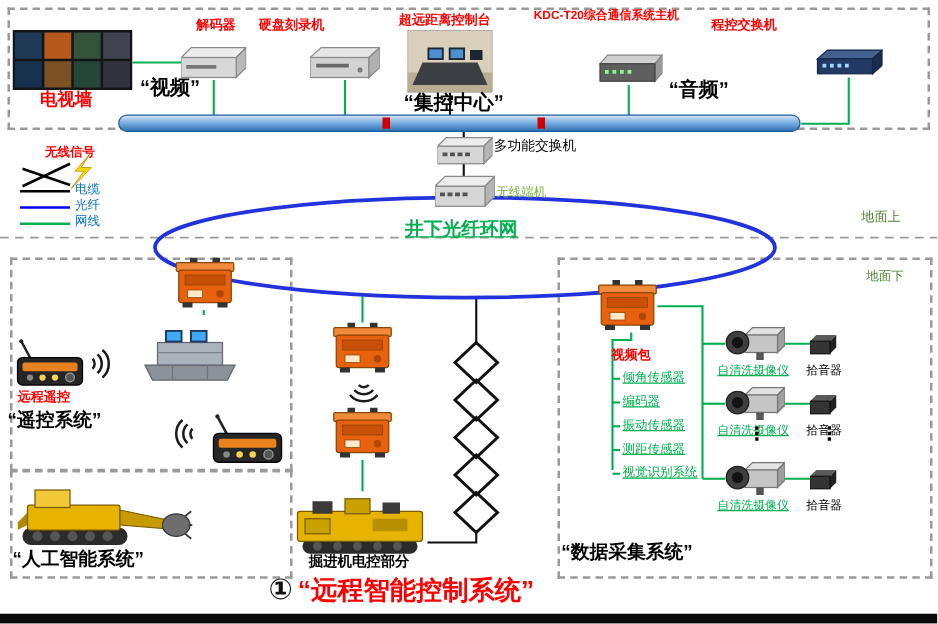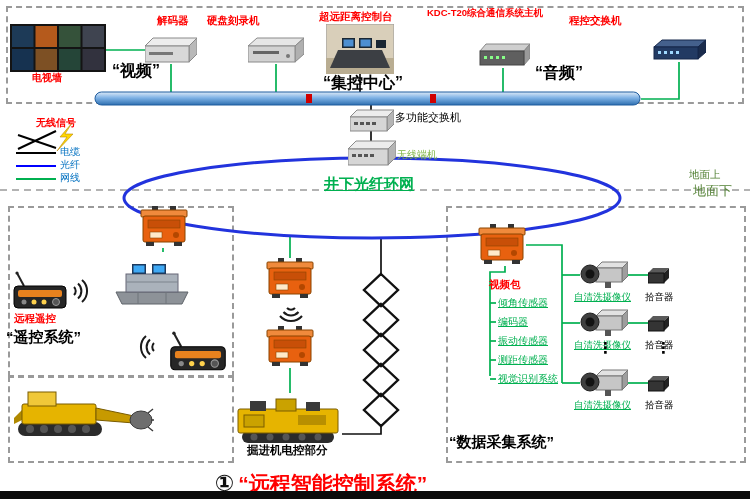--- a/index.html
+++ b/index.html
@@ -9,21 +9,21 @@
   #bg{position:absolute;left:0;top:0;z-index:2;}
   .dev{position:absolute;z-index:3;}
   .lbl{position:absolute;z-index:4;white-space:nowrap;line-height:1.12;}
   .b{font-weight:bold;}
   .red{color:#ff0000;}
   .grn{color:#00b050;text-decoration:underline;}
   .blu{color:#0070c0;font-family:Liberation Mono, monospace;}
   .blk{color:#000000;}
   .gnd{color:#538135;}
   .ltg{color:#7cb342;}
-  #footerline{position:absolute;left:0;top:458px;width:642px;text-align:center;z-index:4;margin-top:12px;}
+  #footerline{position:absolute;left:0;top:458px;width:642px;text-align:center;z-index:4;}
   #footerline .num{font-size:23px;font-weight:bold;color:#111;}
   #footerline .ttl{font-size:21px;font-weight:bold;color:#ff0000;margin-left:4px;}
   #bottombar{position:absolute;left:0;top:491px;width:750px;height:8px;background:#0a0a0a;z-index:5;}
 </style>
 </head>
 <body>
 
 <div id="stage">
 
   <div class="dash" style="left:6px;top:6px;width:734px;height:94px"></div>
@@ -347,44 +347,45 @@
     <circle cx="10" cy="14" r="9" fill="#3f3f3f" stroke="#1f1f1f"></circle>
       <circle cx="10" cy="14" r="4.5" fill="#121212"></circle>
     <rect x="25" y="22" width="6" height="6" fill="#555"></rect>
   </svg>
   <svg class="dev" style="left:648px;top:374px" width="22" height="20">
     <polygon points="0,7 5,2 21,2 16,7" fill="#5a5a5a"></polygon>
       <polygon points="16,7 21,2 21,12 16,17" fill="#222"></polygon>
     <rect x="0" y="7" width="16" height="10" fill="#343434" stroke="#111"></rect>
   </svg>
 
-  <div class="lbl red b" style="left:32px;top:72px;font-size:10px">电视墙</div>
+  <div class="lbl red b" style="left:32px;top:72px;font-size:14px">电视墙</div>
   <div class="lbl red b" style="left:157px;top:15px;font-size:10.5px">解码器</div>
   <div class="lbl red b" style="left:207px;top:15px;font-size:10.5px">硬盘刻录机</div>
   <div class="lbl blk b" style="left:112px;top:62px;font-size:16px">“视频”</div>
   <div class="lbl red b" style="left:319px;top:11px;font-size:10.5px">超远距离控制台</div>
   <div class="lbl blk b" style="left:323px;top:74px;font-size:16px">“集控中心”</div>
   <div class="lbl red b" style="left:427px;top:8px;font-size:9.5px">KDC-T20综合通信系统主机</div>
   <div class="lbl red b" style="left:569px;top:15px;font-size:10.5px">程控交换机</div>
   <div class="lbl blk b" style="left:535px;top:64px;font-size:16px">“音频”</div>
 
   <div class="lbl blk" style="left:395px;top:111px;font-size:11px">多功能交换机</div>
   <div class="lbl ltg" style="left:397px;top:149px;font-size:10px">无线端机</div>
 
   <div class="lbl red b" style="left:36px;top:117px;font-size:10px">无线信号</div>
   <div class="lbl blu" style="left:60px;top:147px;font-size:10px">电缆</div>
   <div class="lbl blu" style="left:60px;top:160px;font-size:10px">光纤</div>
   <div class="lbl blu" style="left:60px;top:173px;font-size:10px">网线</div>
 
   <div class="lbl grn b" style="left:324px;top:176px;font-size:15px">井下光纤环网</div>
   <div class="lbl gnd" style="left:689px;top:169px;font-size:10.5px">地面上</div>
-  <div class="lbl gnd" style="left:693px;top:184px;font-size:13px">地面下</div>
+  <div class="lbl gnd" style="left:693px;top:216px;font-size:10px">地面下</div>
 
   <div class="lbl red b" style="left:14px;top:313px;font-size:10.5px">远程遥控</div>
   <div class="lbl blk b" style="left:6px;top:329px;font-size:15px">“遥控系统”</div>
+  <div class="lbl blk b" style="left:10px;top:440px;font-size:15px">“人工智能系统”</div>
   <div class="lbl blk b" style="left:247px;top:444px;font-size:11.5px">掘进机电控部分</div>
 
   <div class="lbl red b" style="left:489px;top:279px;font-size:10.5px">视频包</div>
   <div class="lbl grn" style="left:498px;top:297px;font-size:10px">倾角传感器</div>
   <div class="lbl grn" style="left:498px;top:316px;font-size:10px">编码器</div>
   <div class="lbl grn" style="left:498px;top:335px;font-size:10px">振动传感器</div>
   <div class="lbl grn" style="left:498px;top:354px;font-size:10px">测距传感器</div>
   <div class="lbl grn" style="left:498px;top:373px;font-size:10px">视觉识别系统</div>
 
   <div class="lbl grn" style="left:574px;top:292px;font-size:9.5px">自清洗摄像仪</div>

